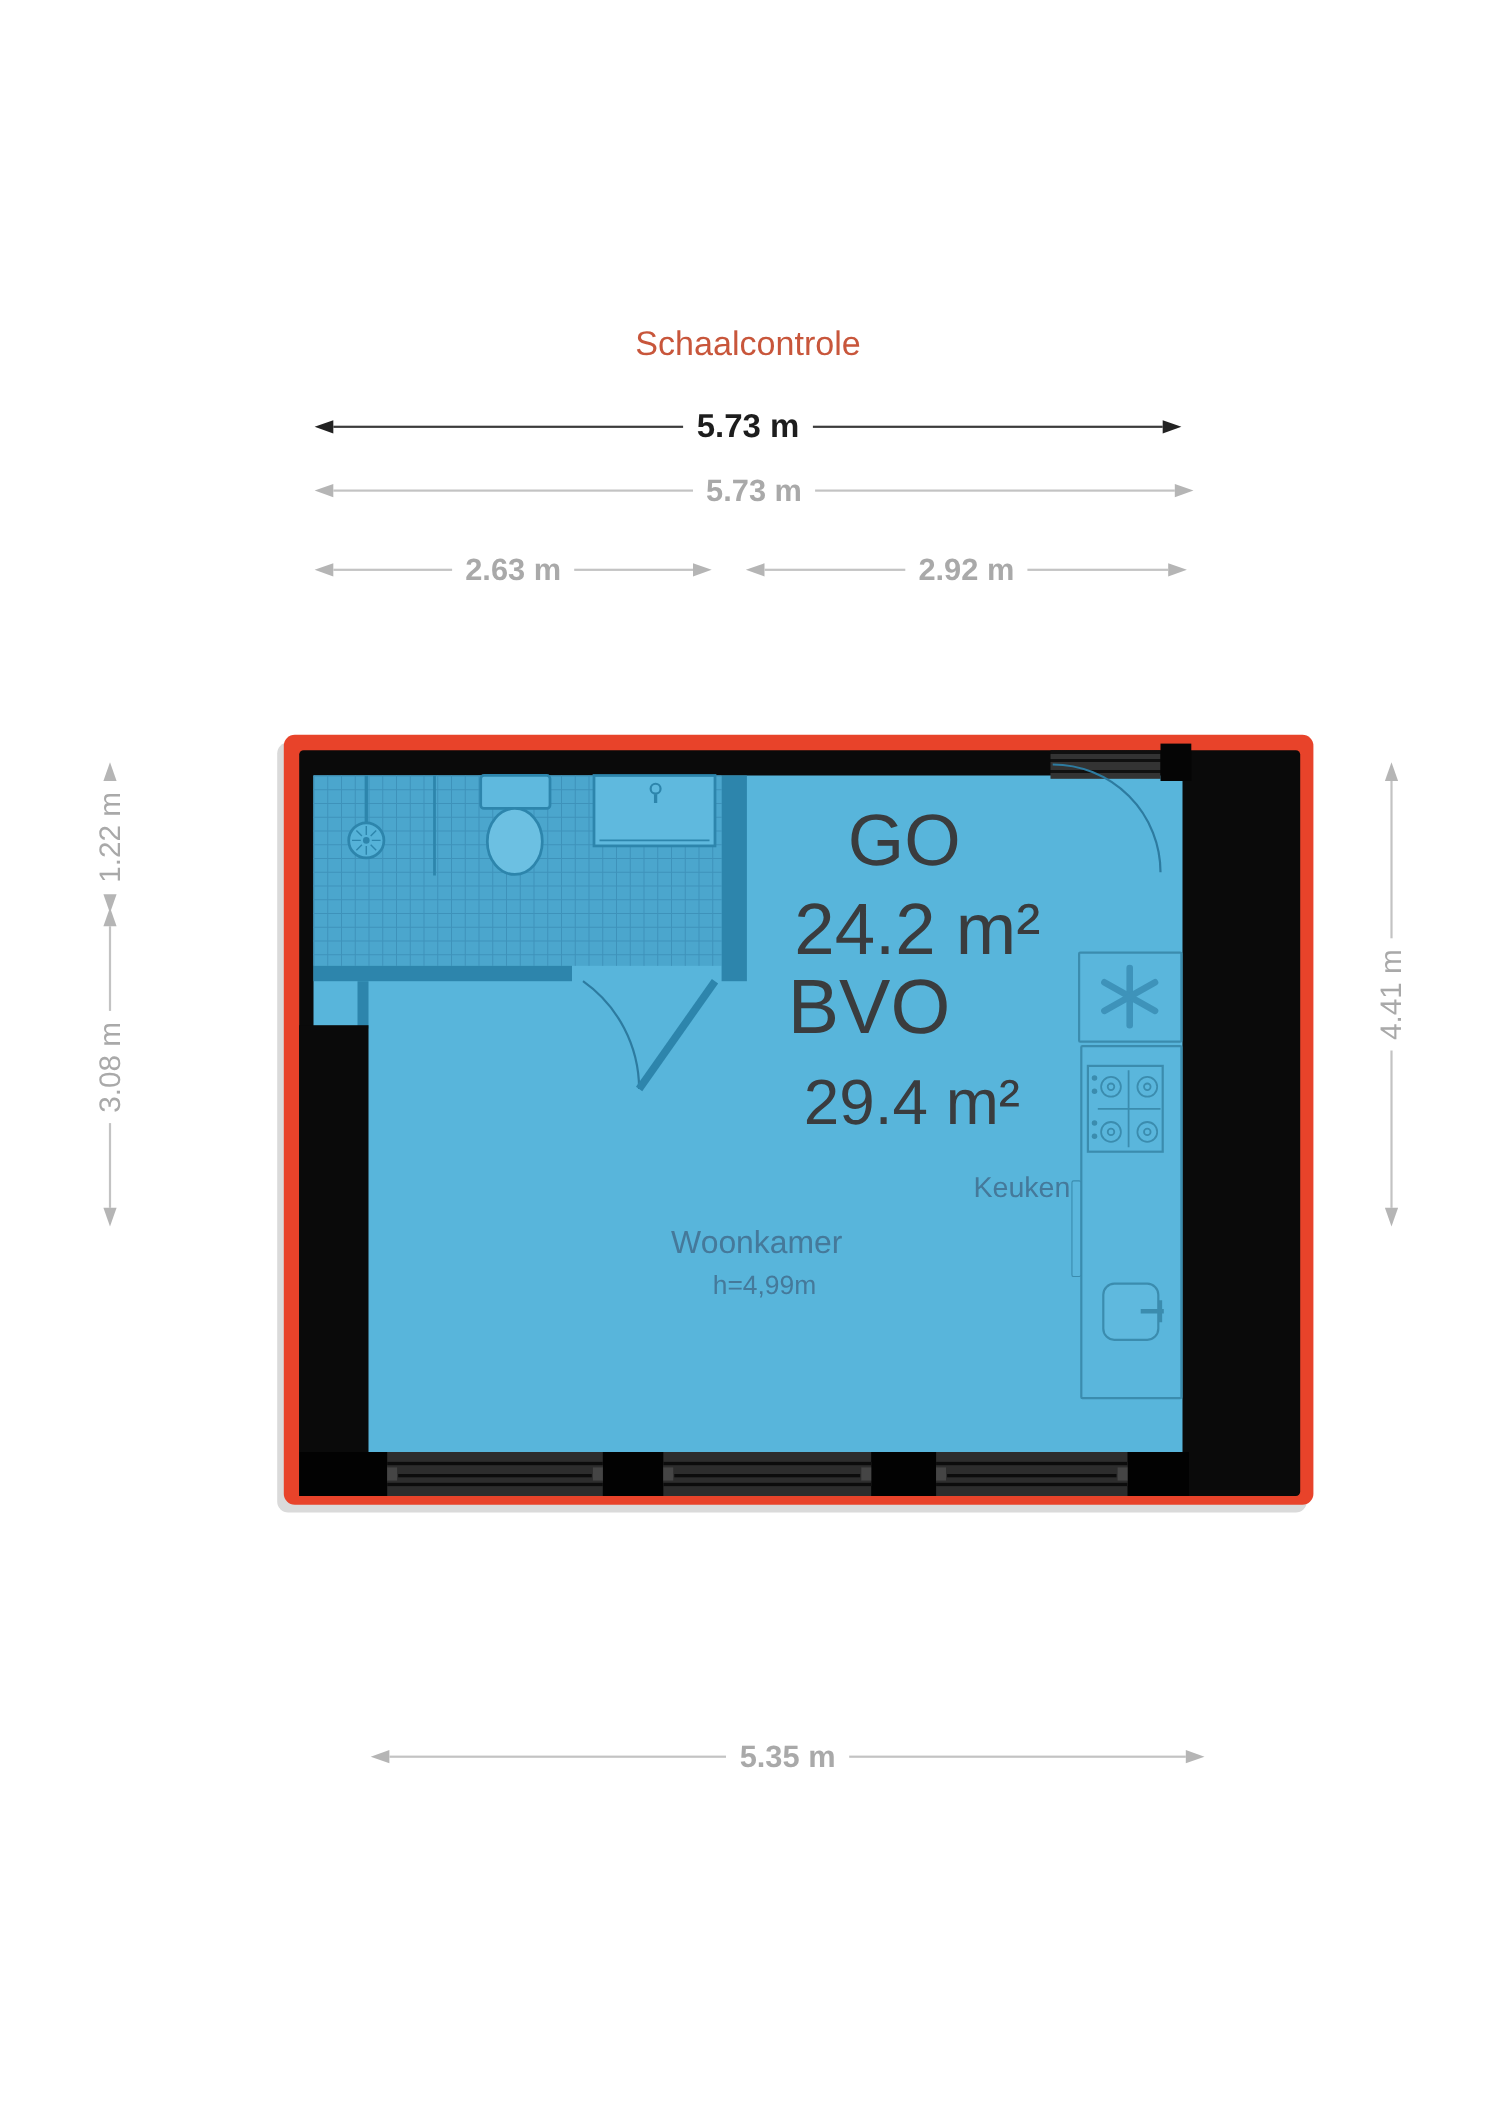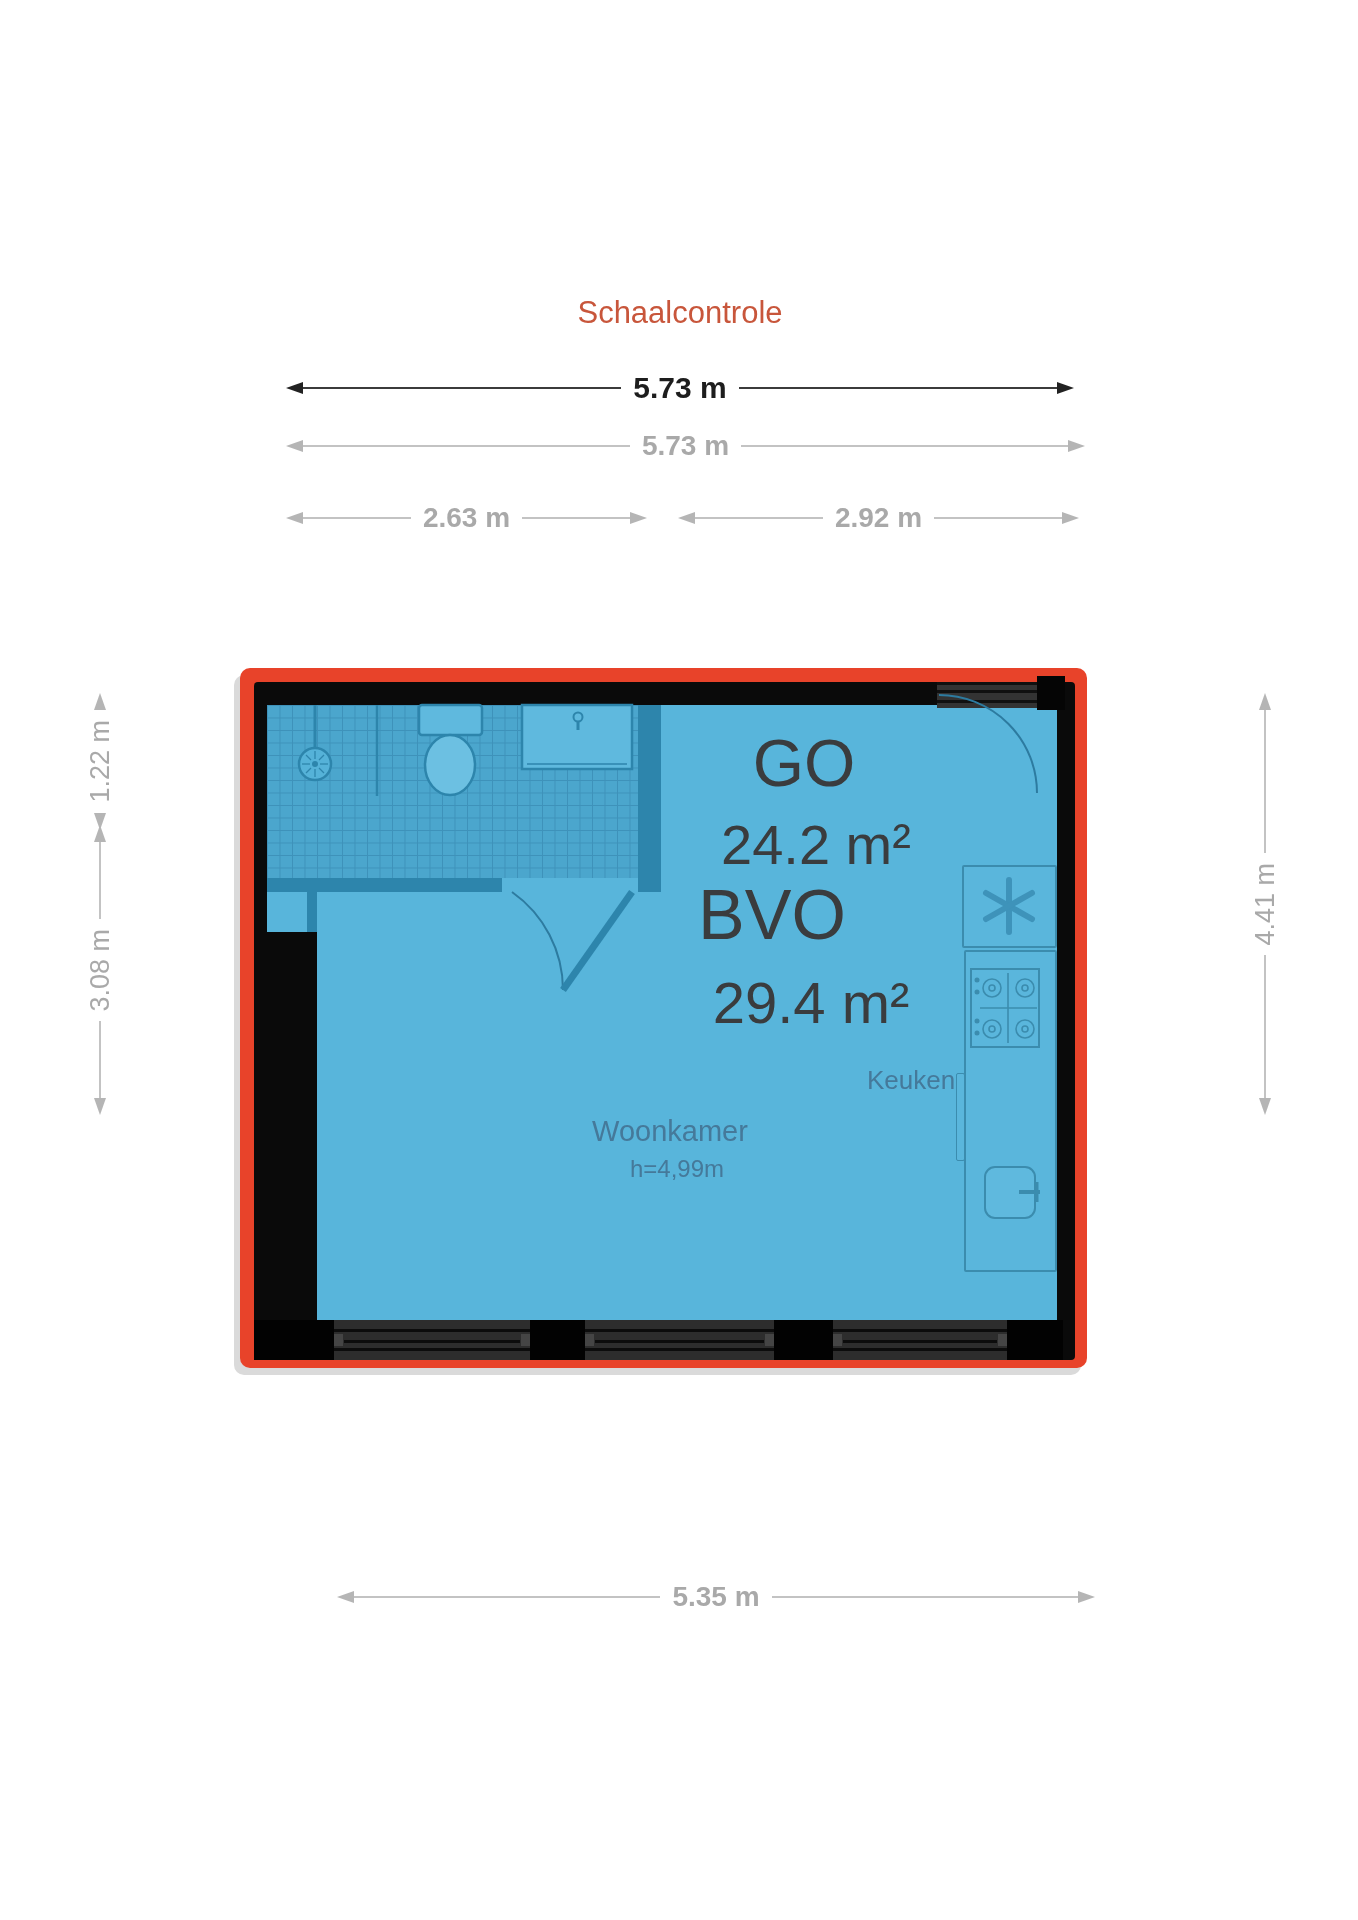--- a/index.html
+++ b/index.html
@@ -25,21 +25,21 @@
   
   .vdim{position:absolute;width:34px;display:flex;flex-direction:column;align-items:center;}
   .vdim .ln{flex:1;width:2px;background:#c3c3c3;}
   .vdim .lbl{writing-mode:vertical-rl;transform:rotate(180deg);padding:10px 0;
              font-size:27px;color:#a9a9a9;white-space:nowrap;}
   .va{width:0;height:0;}
   .va.u{border-left:6px solid transparent;border-right:6px solid transparent;border-bottom:17px solid #b5b5b5;}
   .va.d{border-left:6px solid transparent;border-right:6px solid transparent;border-top:17px solid #b5b5b5;}
 
   
-  .plan{position:absolute;left:240px;top:668px;width:847px;height:700px;}
+  .plan{position:absolute;left:258px;top:668px;width:936px;height:700px;}
   .plan *{position:absolute;}
   .red{left:0;top:0;right:0;bottom:0;background:#e8432a;border-radius:10px;
        box-shadow:-6px 7px 0 #dadada;}
   .blackring{left:14px;top:14px;right:12px;bottom:8px;background:#0a0a0a;border-radius:4px;}
   .interior{left:27px;top:37px;width:790px;height:615px;background:#58b5db;}
   .bath{left:27px;top:37px;width:371px;height:173px;background-color:#4ba6cd;
         background-image:linear-gradient(#3e92ba 1px,transparent 1px),
                          linear-gradient(90deg,#3e92ba 1px,transparent 1px);
         background-size:12.5px 12.5px;}
   .tealband{left:27px;top:210px;width:235px;height:14px;background:#2d85ac;}
@@ -224,21 +224,21 @@
         <circle cx="737" cy="353" r="2.5"></circle>
           <circle cx="737" cy="365" r="2.5"></circle>
       </g>
 
       <rect x="745" y="499" width="50" height="51" rx="10" fill="#5fb9de" stroke="#3b8cae" stroke-width="2"></rect>
       <line x1="779" y1="524" x2="800" y2="524" stroke="#3b8cae" stroke-width="4"></line>
       <line x1="797" y1="514" x2="797" y2="534" stroke="#3b8cae" stroke-width="3"></line>
     </svg>
 
     <div class="bigtxt" style="left:564px;top:95px;font-size:66px;">GO</div>
-    <div class="bigtxt" style="left:576px;top:176px;font-size:56px;">24.2 m²</div>
+    <div class="bigtxt" style="left:576px;top:176px;font-size:66px;">24.2 m²</div>
     <div class="bigtxt" style="left:532px;top:247px;font-size:70px;">BVO</div>
     <div class="bigtxt" style="left:571px;top:334px;font-size:58px;">29.4 m²</div>
     <div class="smalltxt" style="left:430px;top:463px;font-size:29px;">Woonkamer</div>
     <div class="smalltxt" style="left:437px;top:501px;font-size:24px;">h=4,99m</div>
     <div class="smalltxt" style="left:671px;top:412px;font-size:26px;">Keuken</div>
   </div>
 
 </div>
 
 </body></html>

